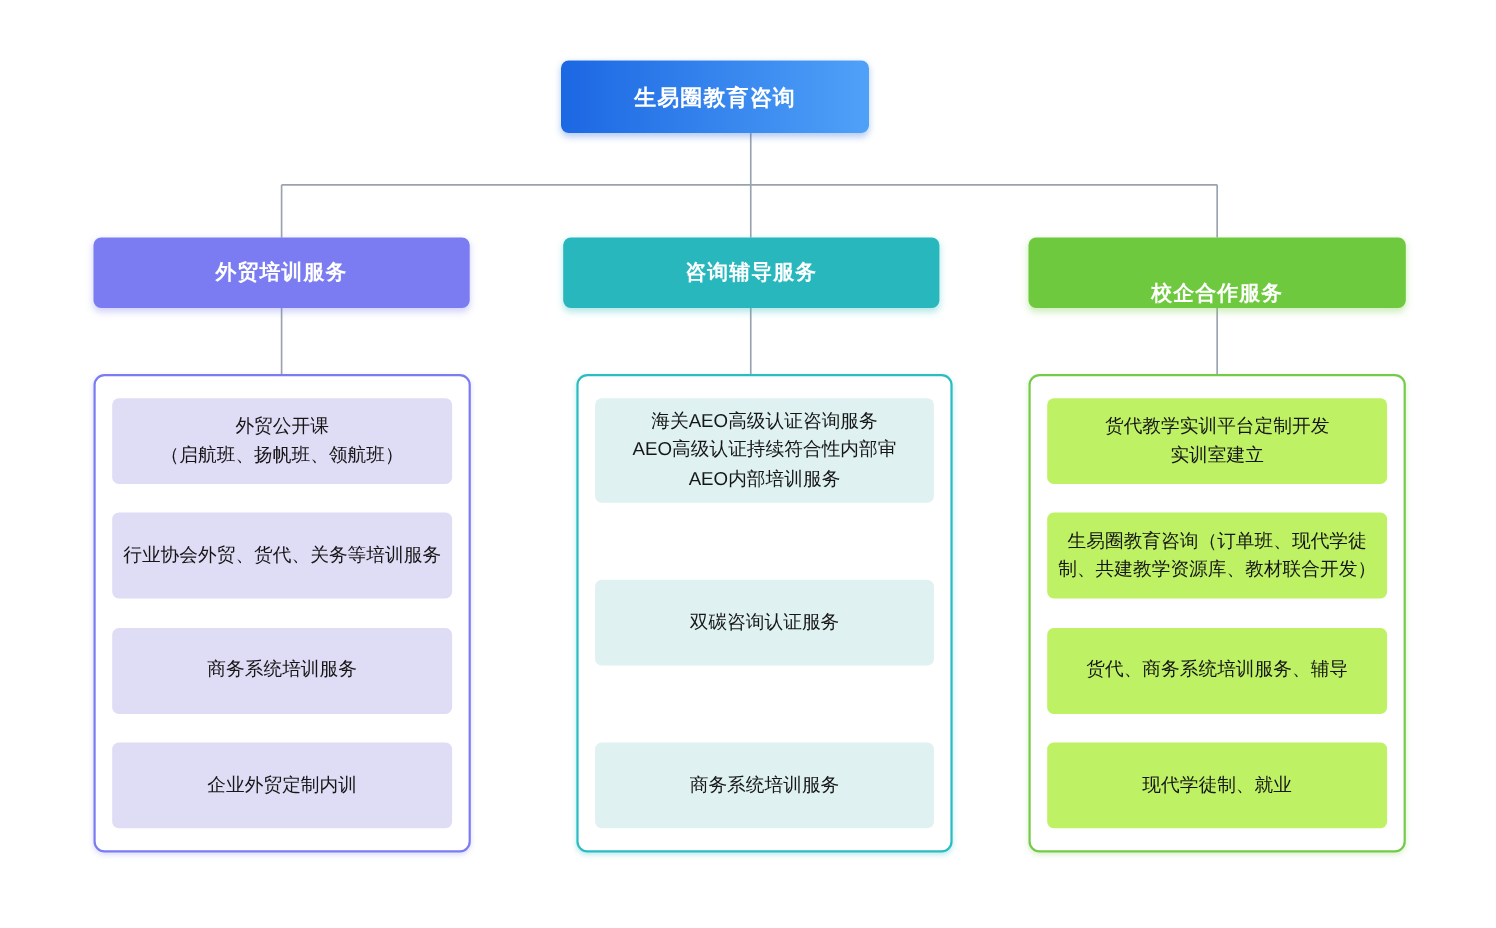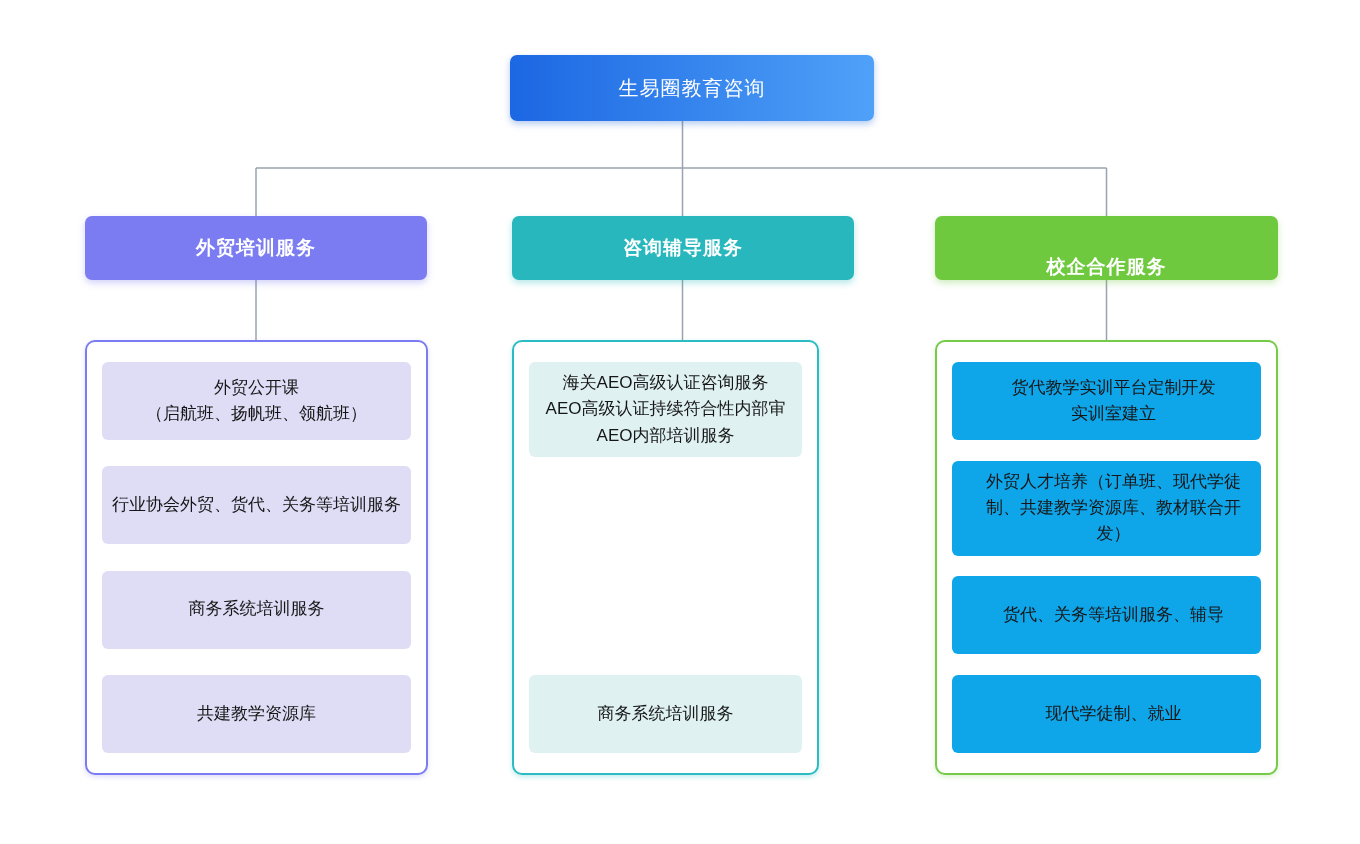--- a/index.html
+++ b/index.html
@@ -7,25 +7,25 @@
   body {
     font-family: "Liberation Sans", "DejaVu Sans", sans-serif;
     width: 1360px; height: 844px;
     position: relative; overflow: hidden;
   }
   .canvas { position: absolute; inset: 0; width: 1360px; height: 844px; }
 
   svg.connectors { position: absolute; left: 0; top: 0; width: 1360px; height: 844px; }
 
   .root-node {
-    position: absolute; left: 510px; top: 55px; width: 364px; height: 66px;
+    position: absolute; left: 510px; top: 55px; width: 280px; height: 66px;
     background: linear-gradient(90deg, #1C67E3 0%, #4FA1F8 100%);
     border-radius: 7px;
     display: flex; align-items: center; justify-content: center;
-    color: #ffffff; font-size: 20px; font-weight: normal;
+    color: #ffffff; font-size: 20px; font-weight: bold;
     letter-spacing: 1px;
     box-shadow: 0 3px 7px rgba(38, 104, 216, 0.35);
   }
 
   .branch-header {
     position: absolute; top: 216px; height: 64px;
     border-radius: 7px;
     display: flex; align-items: center; justify-content: center;
     color: #ffffff; font-size: 19px; font-weight: bold;
     letter-spacing: 1px;
@@ -34,35 +34,35 @@
   .branch-header.teal   { left: 512px; width: 342px; background: #27B7BD; box-shadow: 0 3px 7px rgba(39,183,189,0.35); }
   .branch-header.green  { left: 935px; width: 343px; background: #6FC93F; box-shadow: 0 3px 7px rgba(111,201,63,0.35); align-items: flex-end; }
 
   .branch-container {
     position: absolute; top: 340px; height: 435px;
     background: #ffffff; border-radius: 10px;
     padding: 20px 15px;
     display: flex; flex-direction: column; justify-content: space-between;
   }
   .branch-container.purple { left: 85px;  width: 343px; border: 2px solid #7B7CF1; box-shadow: 0 2px 5px rgba(123,124,241,0.25); }
-  .branch-container.teal   { left: 512px; width: 307px; border: 2px solid #2BBCC3; box-shadow: 0 2px 5px rgba(43,188,195,0.3); }
+  .branch-container.teal   { left: 524px; width: 342px; border: 2px solid #2BBCC3; box-shadow: 0 2px 5px rgba(43,188,195,0.3); }
   .branch-container.green  { left: 935px; width: 343px; border: 2px solid #75CB49; box-shadow: 0 2px 5px rgba(117,203,73,0.25); }
 
   .item {
     border-radius: 6px;
     min-height: 78px;
     display: flex; align-items: center; justify-content: center;
     text-align: center;
     padding: 8px 10px;
     font-size: 17px; line-height: 1.55; color: #161616;
     white-space: pre-line;
   }
   .purple .item { background: #DFDCF6; }
   .teal   .item { background: #DFF1F1; }
-  .green  .item { background: #0ea5e9; padding-left: 24px; }
+  .green  .item { background: #bef264; }
 </style>
 </head>
 <body>
 
 <div class="canvas">
 
   <svg class="connectors" viewBox="0 0 1360 844" xmlns="http://www.w3.org/2000/svg">
     <g stroke="#99A3AE" stroke-width="1.5" fill="none">
       <path d="M682.5,121 V168"></path>
       <path d="M256,168 H1106.5"></path>
@@ -87,31 +87,32 @@
   </div>
   <div class="branch-header green">
     <span>校企合作服务</span>
   </div>
 
   <div class="branch-container purple">
     <div class="item">外贸公开课
 （启航班、扬帆班、领航班）</div>
     <div class="item">行业协会外贸、货代、关务等培训服务</div>
     <div class="item">商务系统培训服务</div>
-    <div class="item">共建教学资源库</div>
+    <div class="item">企业外贸定制内训</div>
   </div>
 
   <div class="branch-container teal">
     <div class="item">海关AEO高级认证咨询服务
 AEO高级认证持续符合性内部审
 AEO内部培训服务</div>
+    <div class="item">双碳咨询认证服务</div>
     <div class="item">商务系统培训服务</div>
   </div>
 
   <div class="branch-container green">
     <div class="item">货代教学实训平台定制开发
 实训室建立</div>
-    <div class="item">外贸人才培养（订单班、现代学徒制、共建教学资源库、教材联合开发）</div>
-    <div class="item">货代、关务等培训服务、辅导</div>
+    <div class="item">生易圈教育咨询（订单班、现代学徒制、共建教学资源库、教材联合开发）</div>
+    <div class="item">货代、商务系统培训服务、辅导</div>
     <div class="item">现代学徒制、就业</div>
   </div>
 
 </div>
 
 </body></html>

